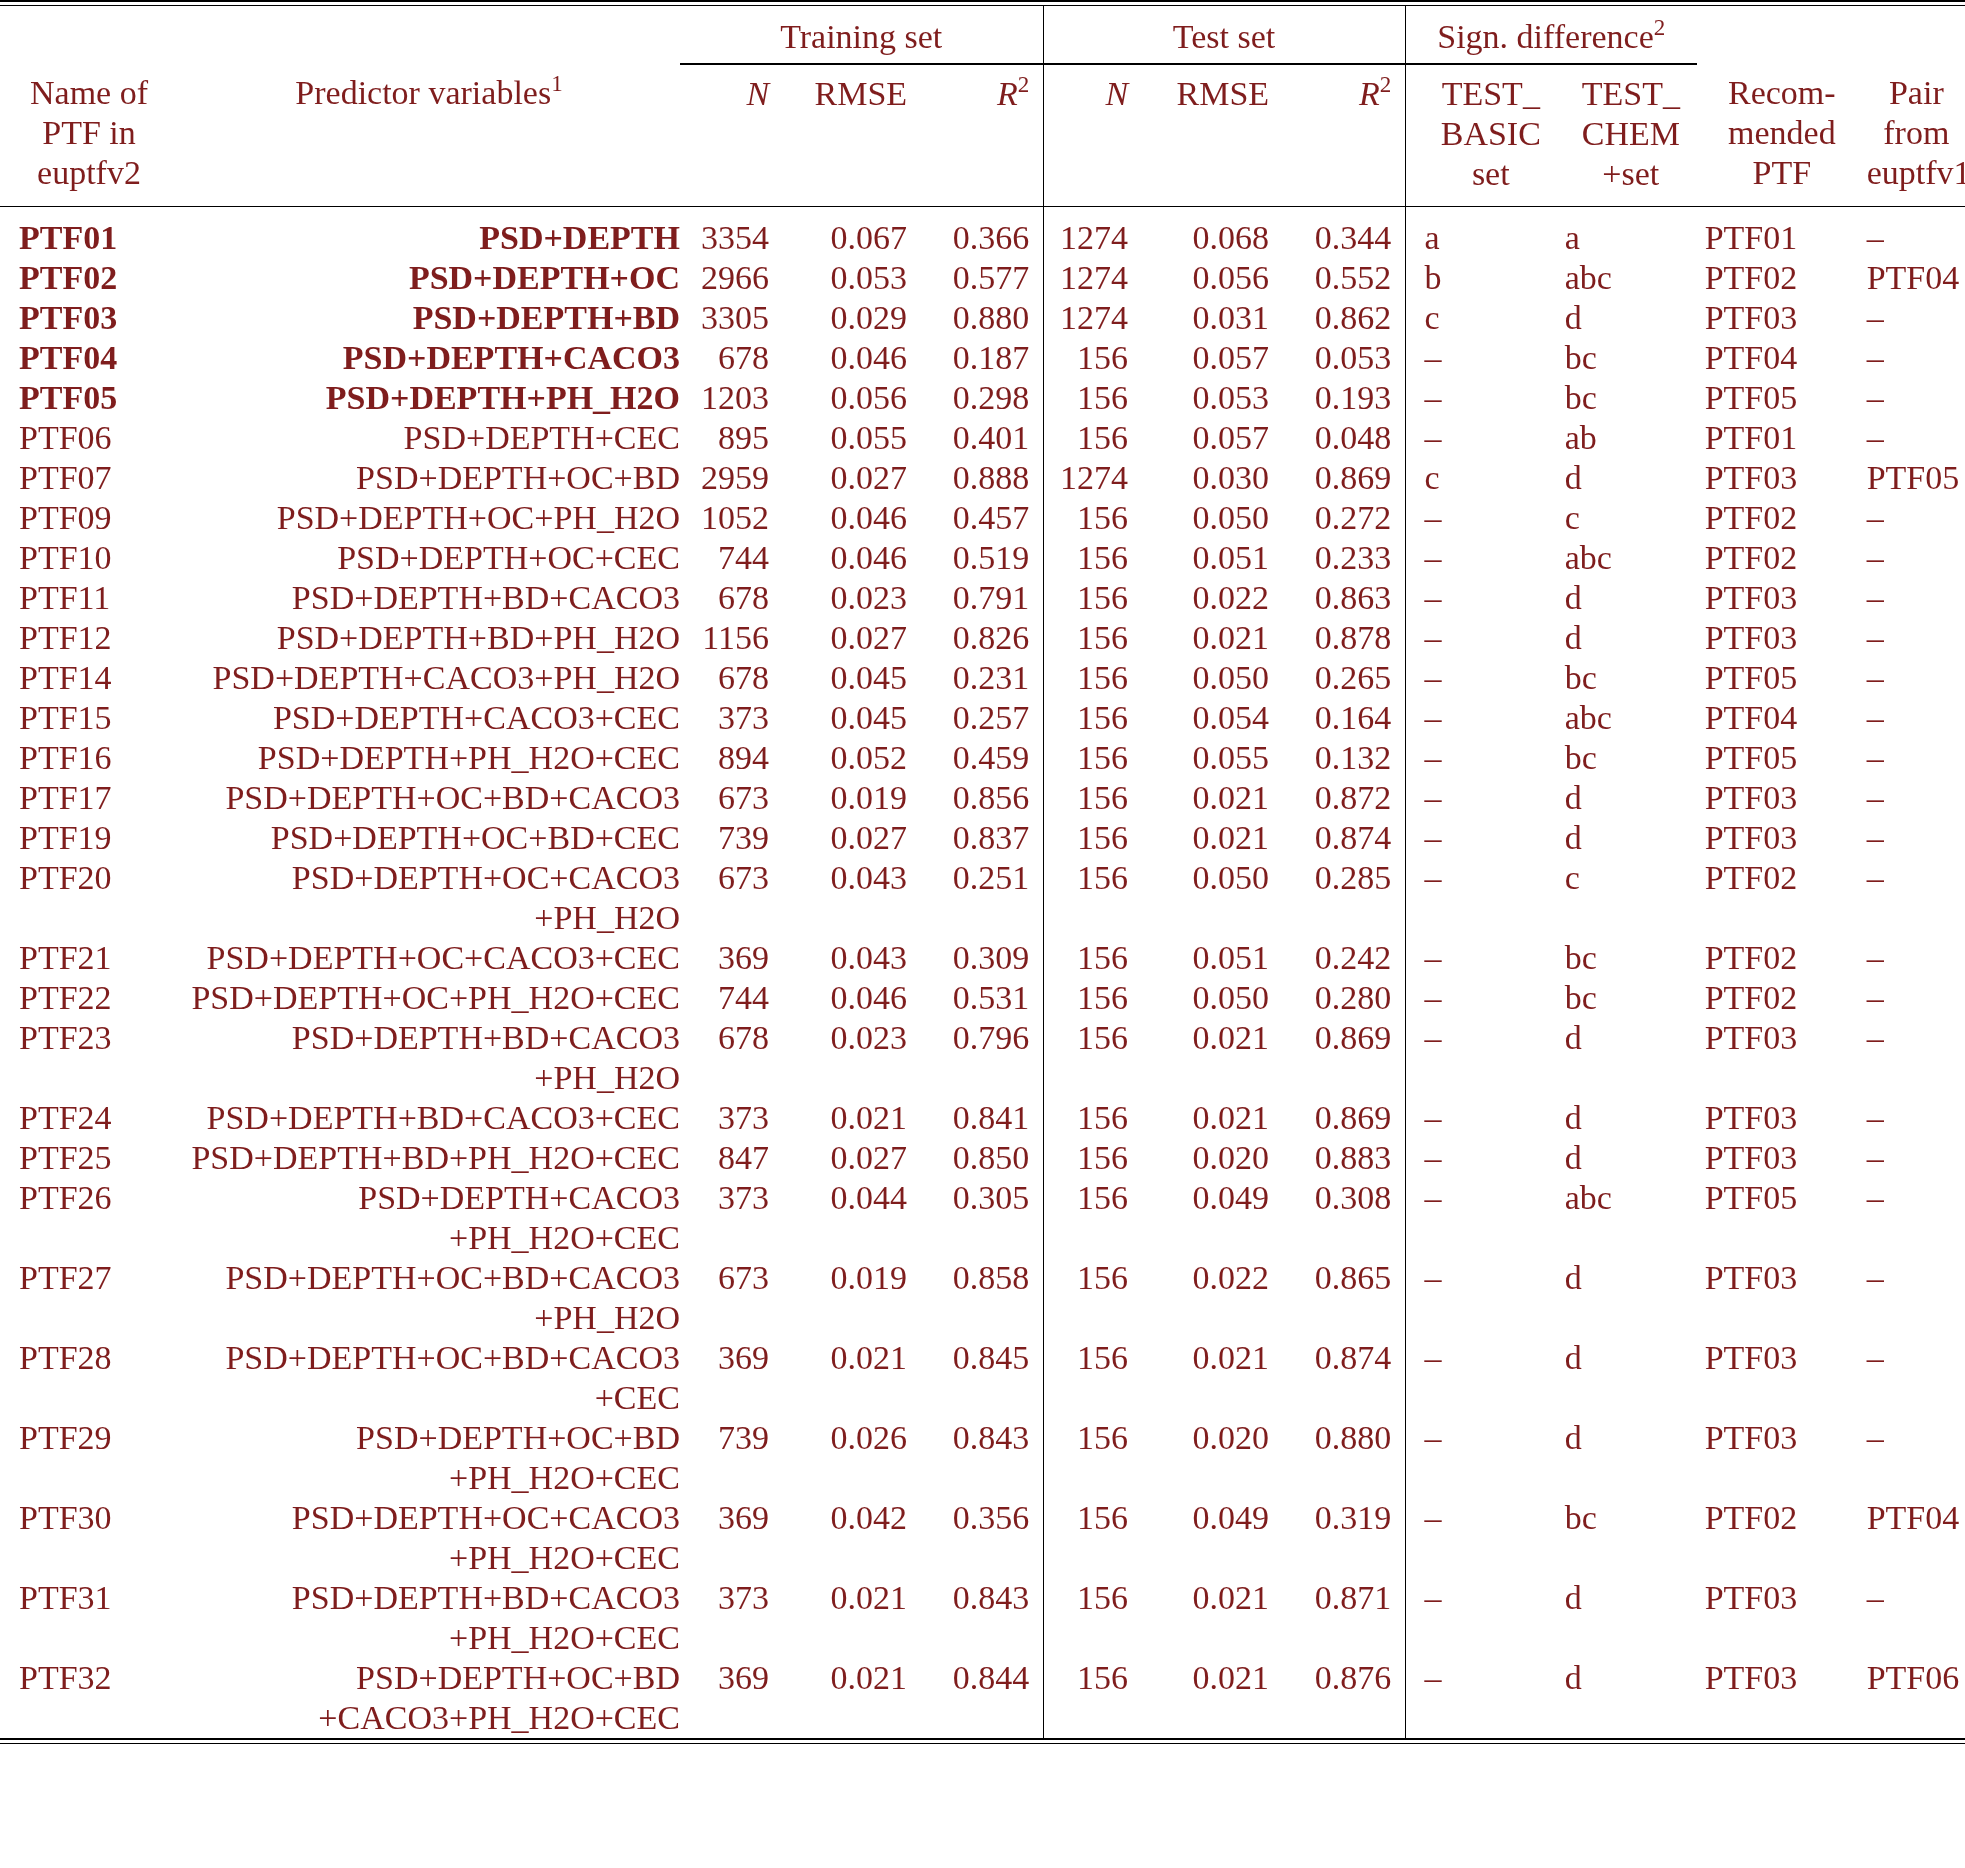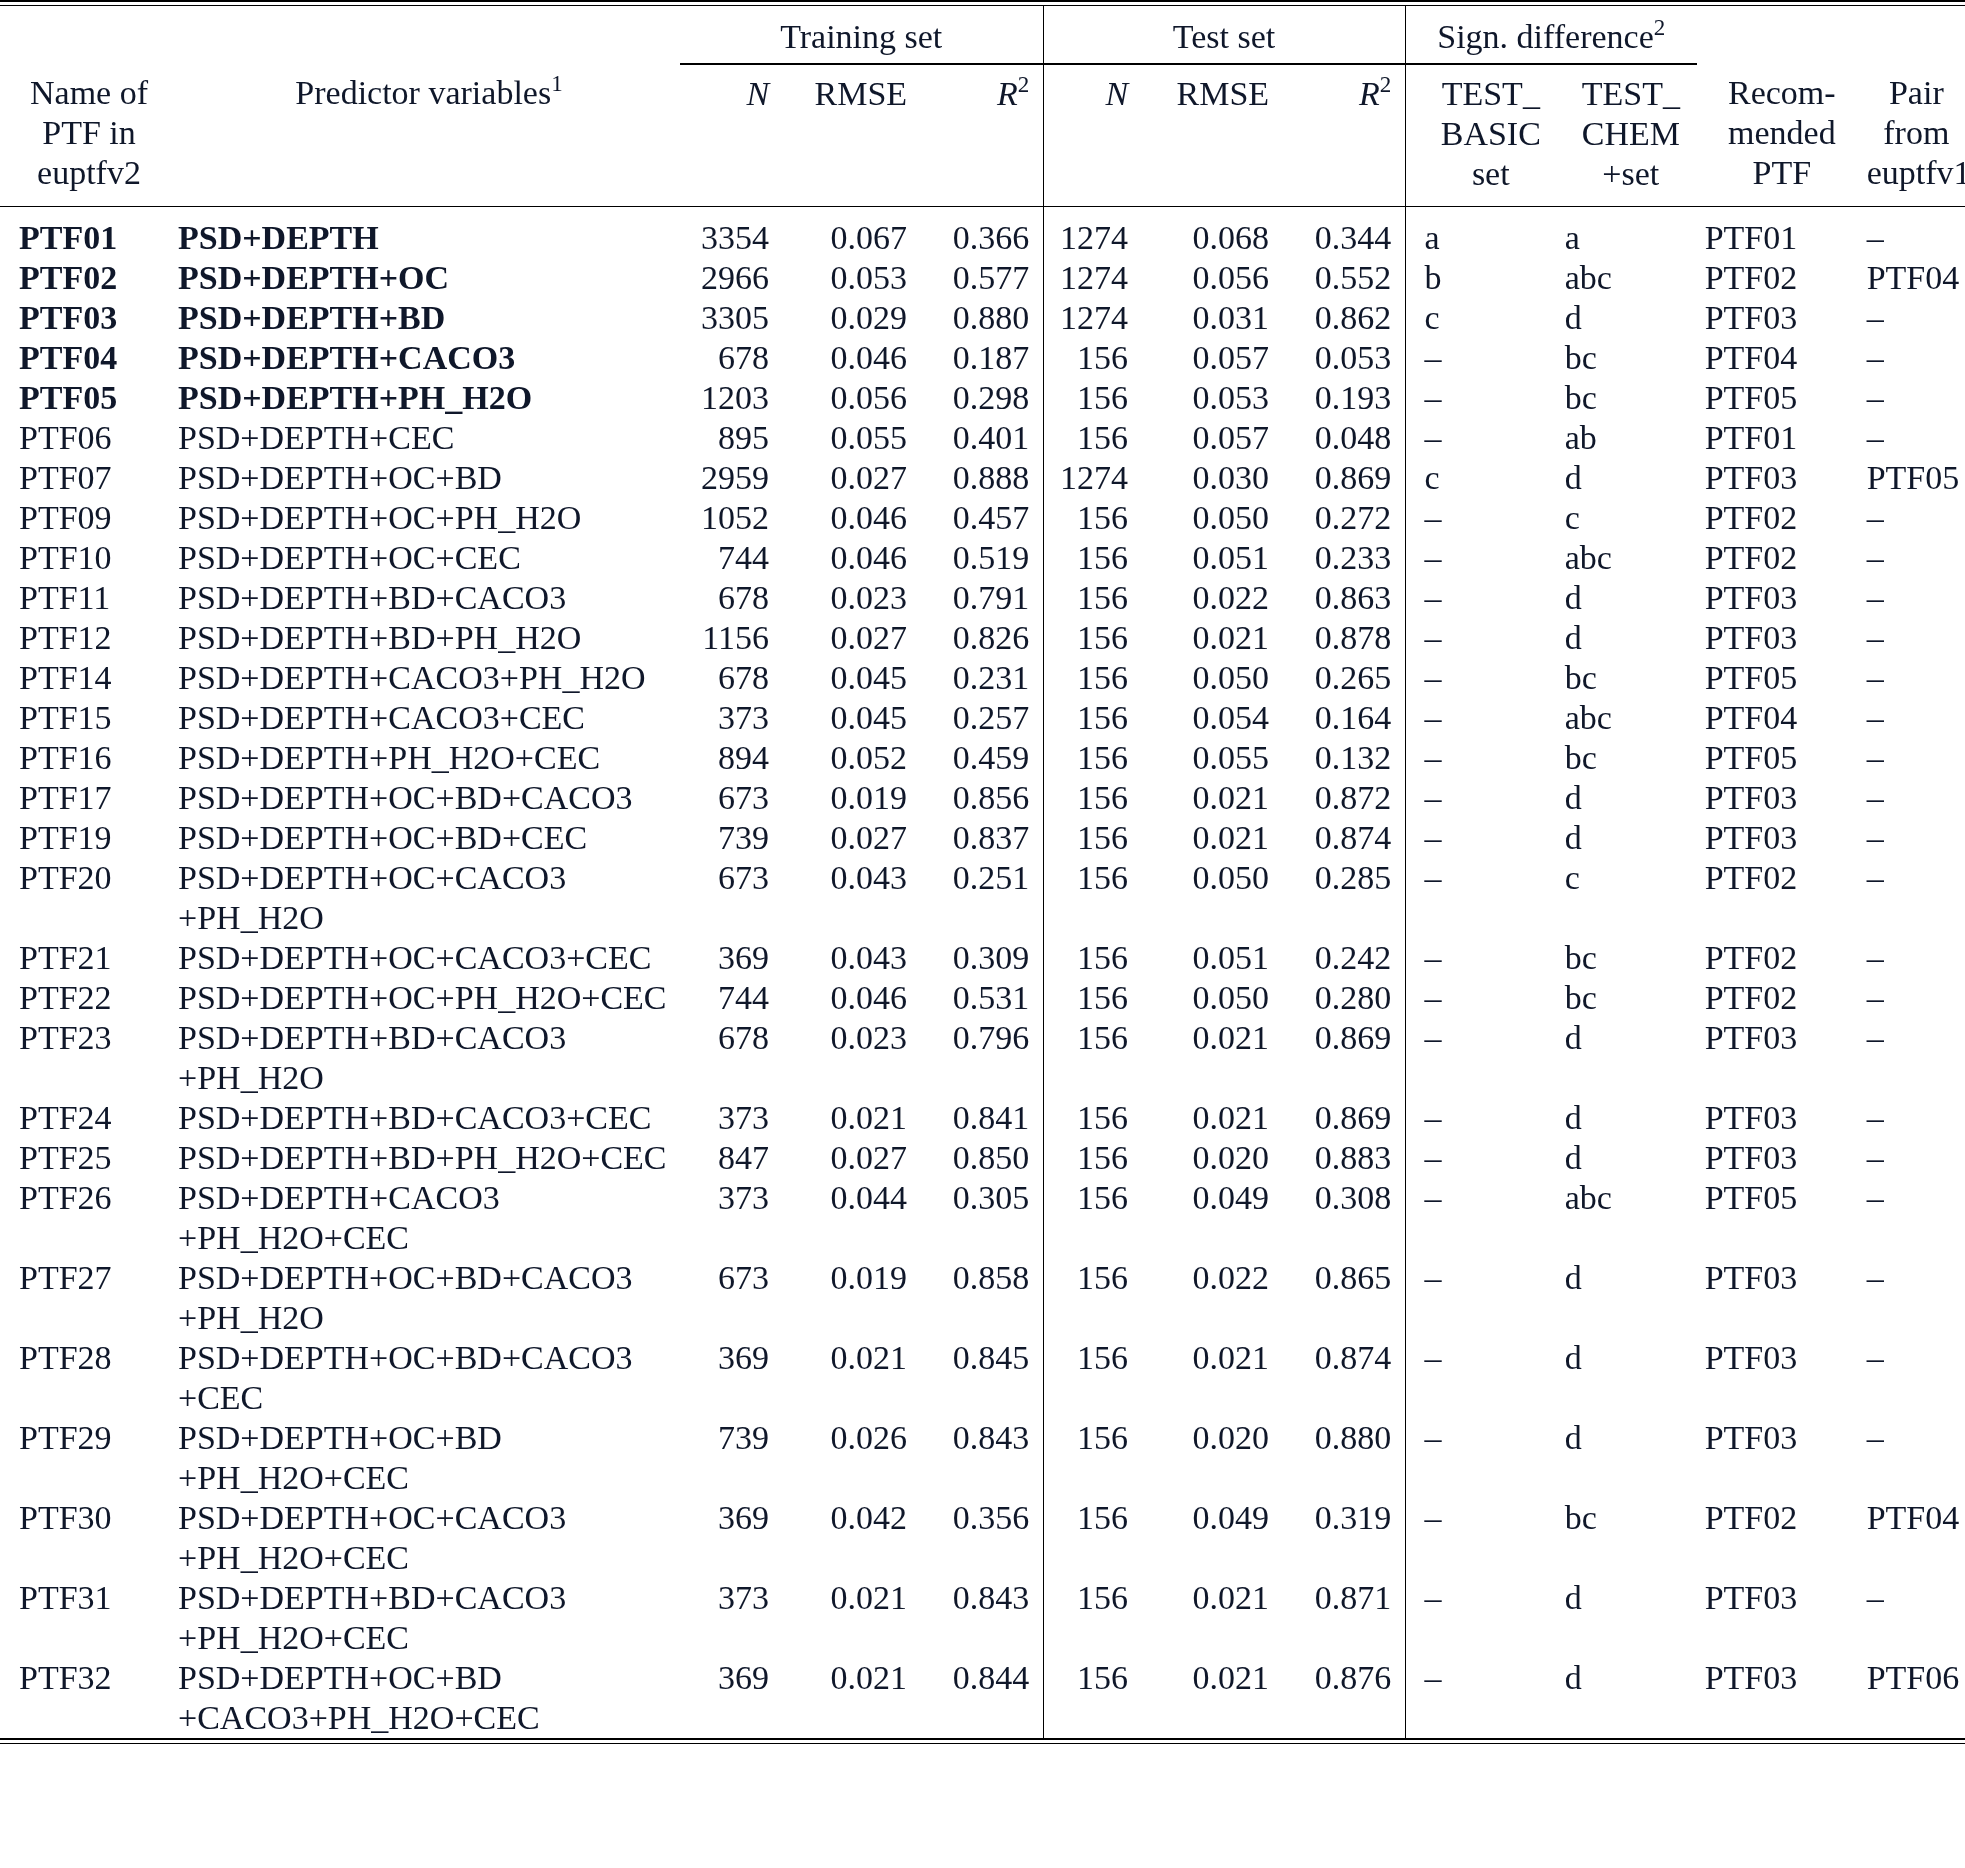--- a/index.html
+++ b/index.html
@@ -2,21 +2,21 @@
 <html style="font-size:15px"><head>
 <meta charset="utf-8">
 <style>
   html, body { margin: 0; padding: 0; background: #ffffff; }
   .page {
     width: 1966px;
     height: 1869px;
     box-sizing: border-box;
     background: #ffffff;
     font-family: "Liberation Serif", "DejaVu Serif", serif;
-    color: #0f172a;
+    color: #7f1d1d;
     overflow: hidden;
   }
   .double-rule {
     height: 2.9px;
     border-top: 2.9px solid #000;
     border-bottom: 1.9px solid #000;
   }
   table.results {
     width: 1966px;
     border-collapse: collapse;
@@ -49,21 +49,21 @@
     text-align: center;
     white-space: pre-line;
     padding-top: 9.5px;
     padding-bottom: 11.4px;
     border-bottom: 1.9px solid #000;
   }
   tr.hdr-row th.num, td.num { text-align: right; }
 
   td.c-name { padding-left: 19px; }
   th.c-name { padding-left: 19px; }
-  td.c-pred, th.c-pred { padding-left: 19px; white-space: pre-line; }
+  td.c-pred, th.c-pred { padding-left: 19px; white-space: pre-line; text-align: right; }
   td.n-tr2, th.n-tr2 { padding-right: 13.3px; }
   td.n-te2, th.n-te2 { padding-right: 13.3px; }
   td.n-trn, th.n-trn, td.n-trr, th.n-trr, td.n-ten, th.n-ten, td.n-ter, th.n-ter { padding-right: 2.9px; }
 
   td.ltr { text-align: left; }
   td.l-bas, th.l-bas { padding-left: 19px; }
   td.l-che, th.l-che { padding-left: 7.6px; }
   td.l-rec, th.l-rec { padding-left: 7.6px; }
   td.l-pair, th.l-pair { padding-left: 7.6px; margin-left: 23px; }
 

